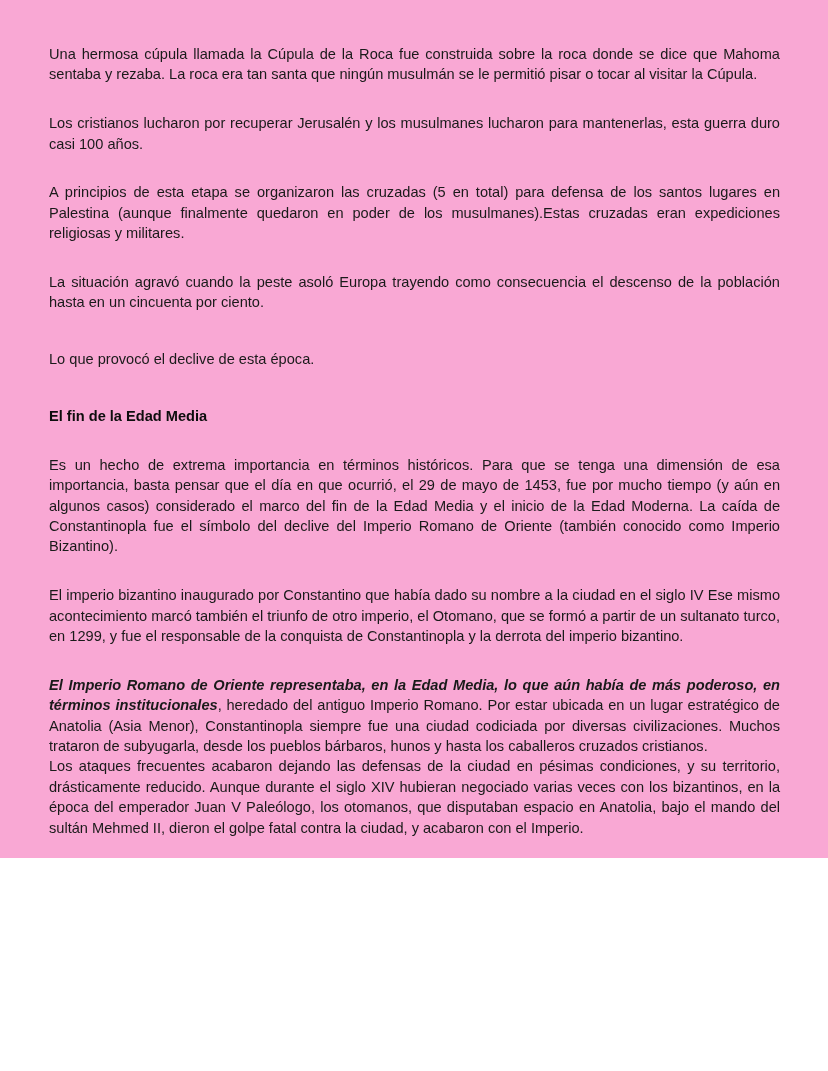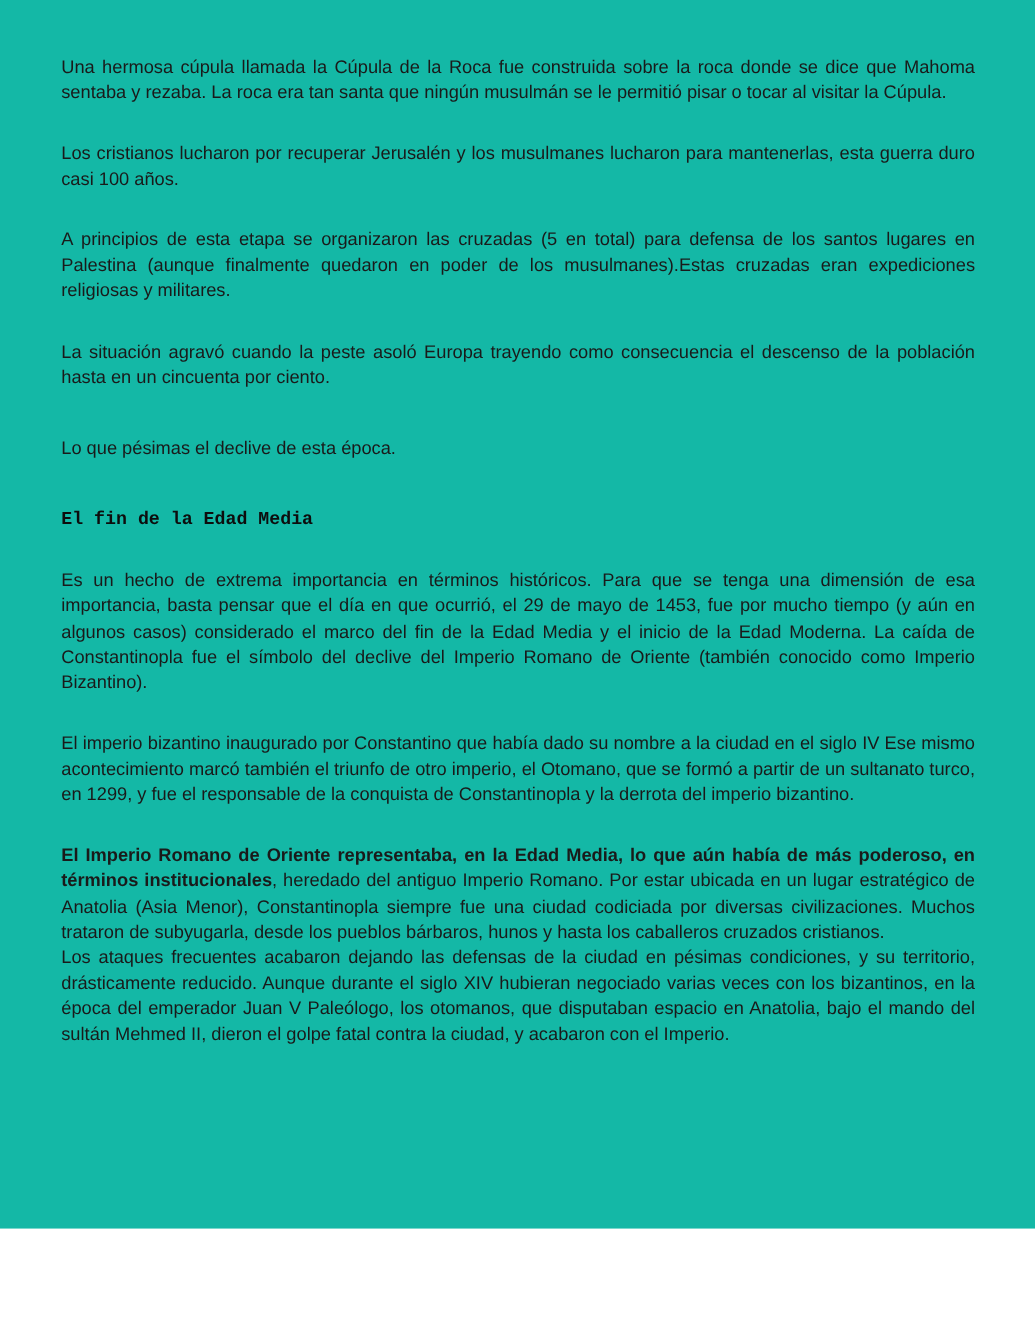--- a/index.html
+++ b/index.html
@@ -4,22 +4,22 @@
 <title>Documento - El fin de la Edad Media</title>
 <style>
   html, body {
     margin: 0;
     padding: 0;
     background: #ffffff;
   }
   .page {
     position: relative;
     width: 828px;
-    height: 983px;
-    background: #14b8a6;
+    height: 858px;
+    background: #f9a8d4;
     box-sizing: border-box;
     overflow: hidden;
   }
   .content {
     position: absolute;
     left: 49px;
     top: 44px;
     width: 731px;
   }
   .para {
@@ -33,32 +33,33 @@
     -webkit-hyphens: none;
     hyphens: none;
   }
   .para.last-line-left {
     text-align-last: left;
   }
   .para.tight {
     margin-bottom: 0;
   }
   .heading {
-    font-family: Liberation Mono, monospace;
+    font-family: Liberation Sans, sans-serif;
     font-size: 14.6px;
     line-height: 20.4px;
     font-weight: bold;
     color: #0d0d0d;
     text-align: left;
     margin: 0 0 20.4px 0;
   }
   .spacer-sm { height: 8px; }
   .spacer-md { height: 16px; }
   b, .b {
     font-weight: bold;
+    font-style: italic;
   }
 </style>
 </head>
 <body>
 
 <div class="page">
   <div class="content">
 
     <p class="para last-line-left">Una hermosa cúpula llamada la Cúpula de la Roca fue construida sobre la roca donde se dice que Mahoma sentaba y rezaba. La roca era tan santa que ningún musulmán se le permitió pisar o tocar al visitar la Cúpula.</p>
 
@@ -72,21 +73,21 @@
 
     <div class="spacer-sm"></div>
 
     <p class="para last-line-left">La situación agravó cuando la peste asoló Europa trayendo como consecuencia el descenso de la población hasta en un cincuenta por ciento.</p>
 
     <div class="spacer-sm"></div>
 
 
     <div class="spacer-sm"></div>
 
-    <p class="para last-line-left">Lo que pésimas el declive de esta época.</p>
+    <p class="para last-line-left">Lo que provocó el declive de esta época.</p>
 
     <div class="spacer-md"></div>
 
     <h2 class="heading">El fin de la Edad Media</h2>
 
     <div class="spacer-sm"></div>
 
     <p class="para last-line-left">Es un hecho de extrema importancia en términos históricos. Para que se tenga una dimensión de esa importancia, basta pensar que el día en que ocurrió, el 29 de mayo de 1453, fue por mucho tiempo (y aún en algunos casos) considerado el marco del fin de la Edad Media y el inicio de la Edad Moderna. La caída de Constantinopla fue el símbolo del declive del Imperio Romano de Oriente (también conocido como Imperio Bizantino).</p>
 
     <div class="spacer-sm"></div>

